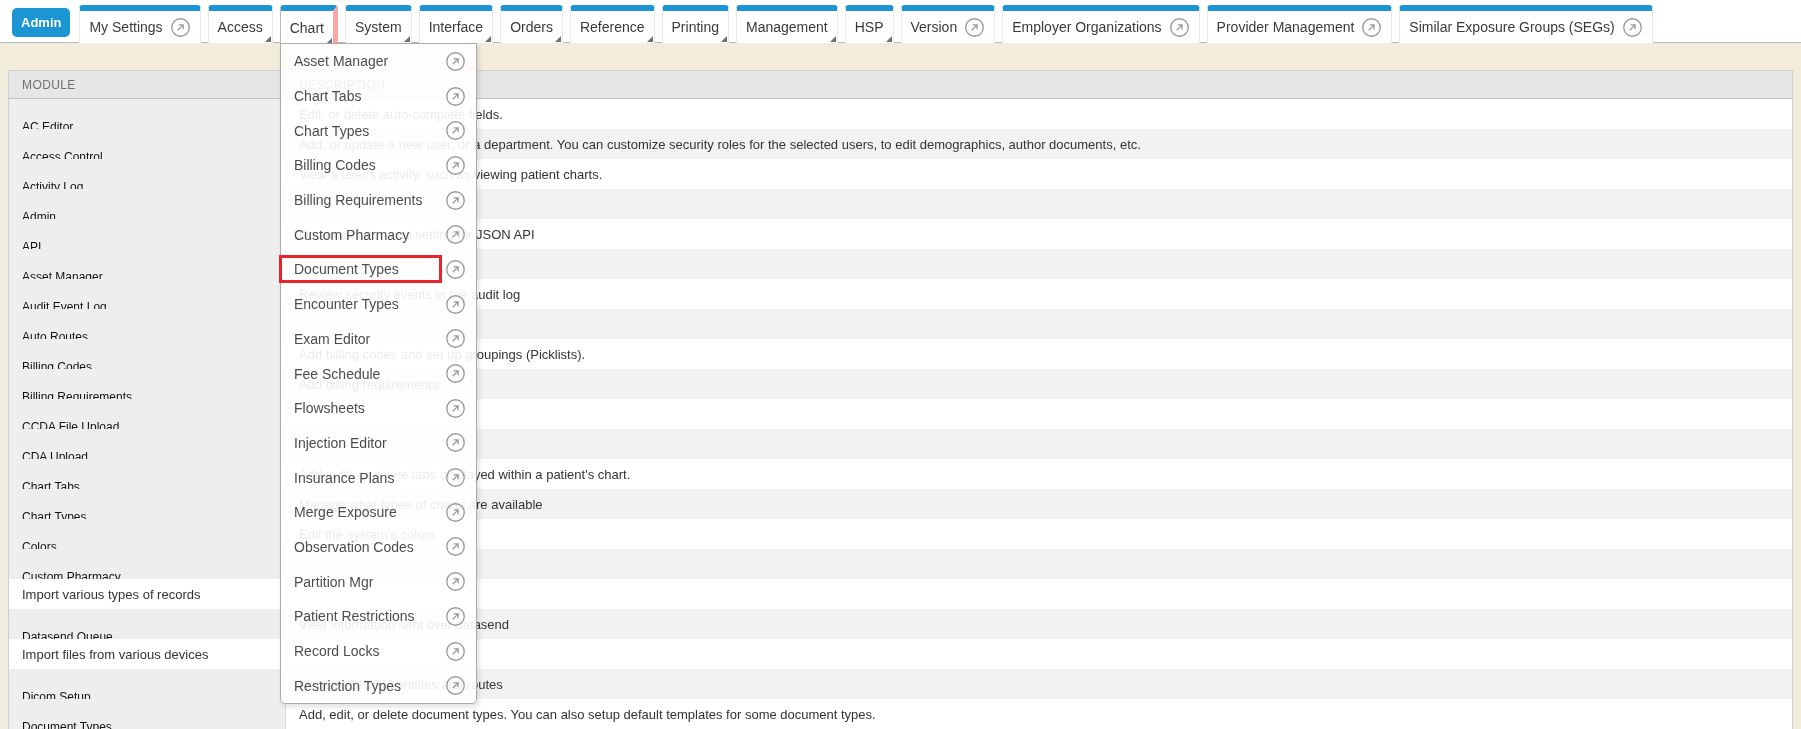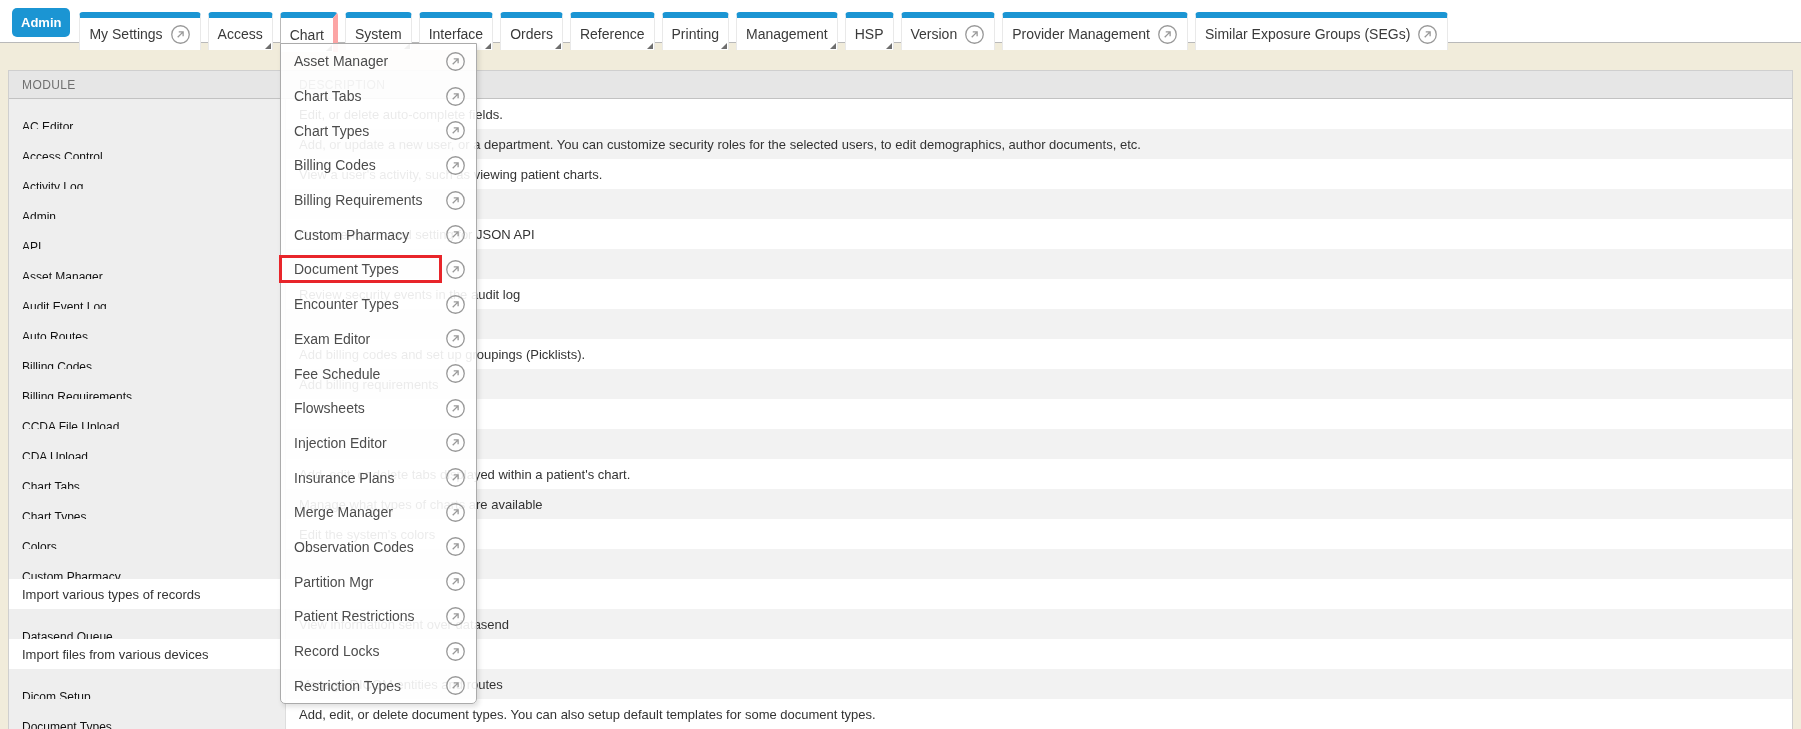--- a/index.html
+++ b/index.html
@@ -124,21 +124,21 @@
     width: 163px; height: 28px;
     border: 3px solid #e8252a;
     pointer-events: none;
   }
 </style>
 </head>
 <body>
 
 <header class="navbar">
   <button class="admin-btn">Admin</button>
-  <nav id="tabs-container" style="display:flex;margin-top:7px;">
+  <nav id="tabs-container" style="display:flex;">
       <div class="tab">
         <span class="tab-label">My Settings</span>
         <span class="circle-arrow">
           <svg viewBox="0 0 24 24">
             <circle cx="12" cy="12" r="10" fill="none" stroke="#999" stroke-width="1.5"></circle>
             <path d="M8.8 15.2 L15 9 M10 9 H15 V14" fill="none" stroke="#999" stroke-width="1.5"></path>
           </svg>
         </span>
       </div>
       <div class="tab">
@@ -180,20 +180,29 @@
       <div class="tab">
         <span class="tab-label">Version</span>
         <span class="circle-arrow">
           <svg viewBox="0 0 24 24">
             <circle cx="12" cy="12" r="10" fill="none" stroke="#999" stroke-width="1.5"></circle>
             <path d="M8.8 15.2 L15 9 M10 9 H15 V14" fill="none" stroke="#999" stroke-width="1.5"></path>
           </svg>
         </span>
       </div>
       <div class="tab">
+        <span class="tab-label">Employer Organizations</span>
+        <span class="circle-arrow">
+          <svg viewBox="0 0 24 24">
+            <circle cx="12" cy="12" r="10" fill="none" stroke="#999" stroke-width="1.5"></circle>
+            <path d="M8.8 15.2 L15 9 M10 9 H15 V14" fill="none" stroke="#999" stroke-width="1.5"></path>
+          </svg>
+        </span>
+      </div>
+      <div class="tab">
         <span class="tab-label">Provider Management</span>
         <span class="circle-arrow">
           <svg viewBox="0 0 24 24">
             <circle cx="12" cy="12" r="10" fill="none" stroke="#999" stroke-width="1.5"></circle>
             <path d="M8.8 15.2 L15 9 M10 9 H15 V14" fill="none" stroke="#999" stroke-width="1.5"></path>
           </svg>
         </span>
       </div>
       <div class="tab">
         <span class="tab-label">Similar Exposure Groups (SEGs)</span>
@@ -449,21 +458,21 @@
     <div class="menu-item">
       <span class="menu-label">Insurance Plans</span>
       <span class="circle-arrow">
         <svg viewBox="0 0 24 24">
           <circle cx="12" cy="12" r="10" fill="none" stroke="#999" stroke-width="1.5"></circle>
           <path d="M8.8 15.2 L15 9 M10 9 H15 V14" fill="none" stroke="#999" stroke-width="1.5"></path>
         </svg>
       </span>
     </div>
     <div class="menu-item">
-      <span class="menu-label">Merge Manager</span>
+      <span class="menu-label">Merge Exposure</span>
       <span class="circle-arrow">
         <svg viewBox="0 0 24 24">
           <circle cx="12" cy="12" r="10" fill="none" stroke="#999" stroke-width="1.5"></circle>
           <path d="M8.8 15.2 L15 9 M10 9 H15 V14" fill="none" stroke="#999" stroke-width="1.5"></path>
         </svg>
       </span>
     </div>
     <div class="menu-item">
       <span class="menu-label">Observation Codes</span>
       <span class="circle-arrow">

